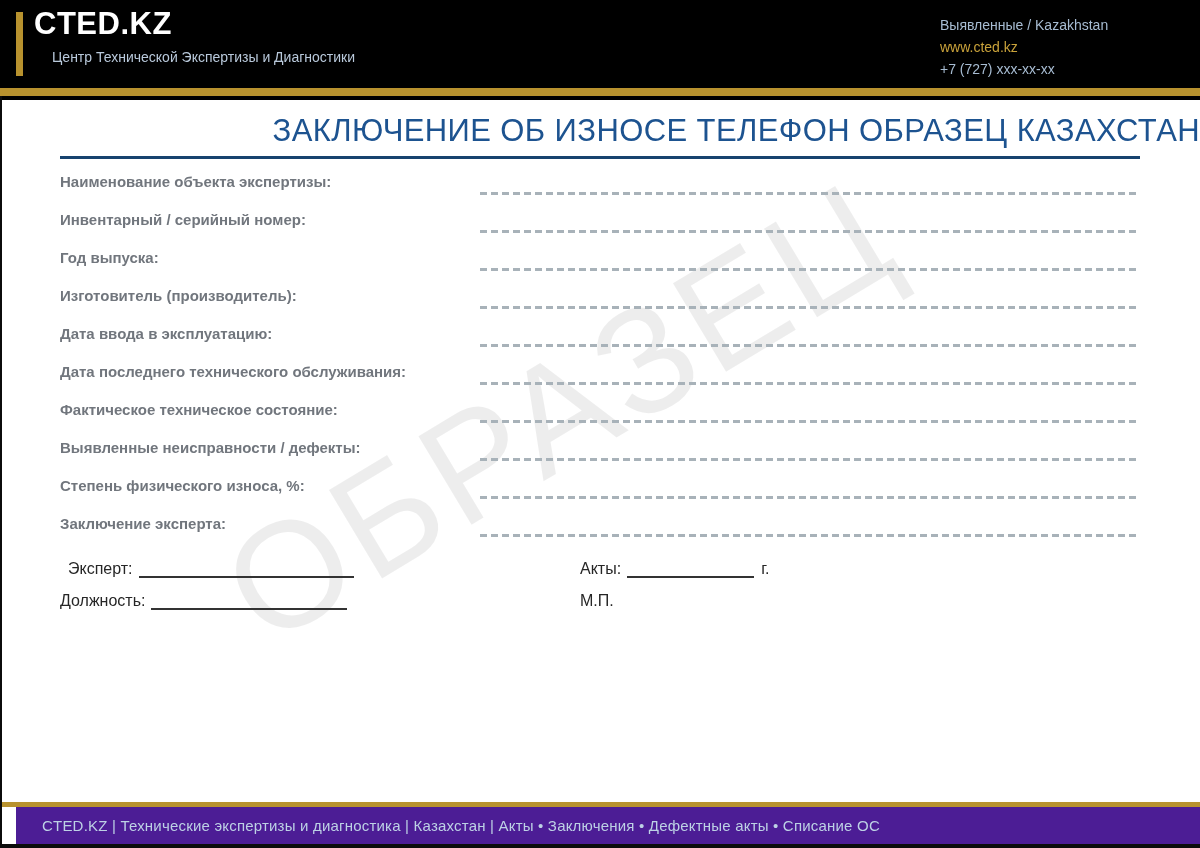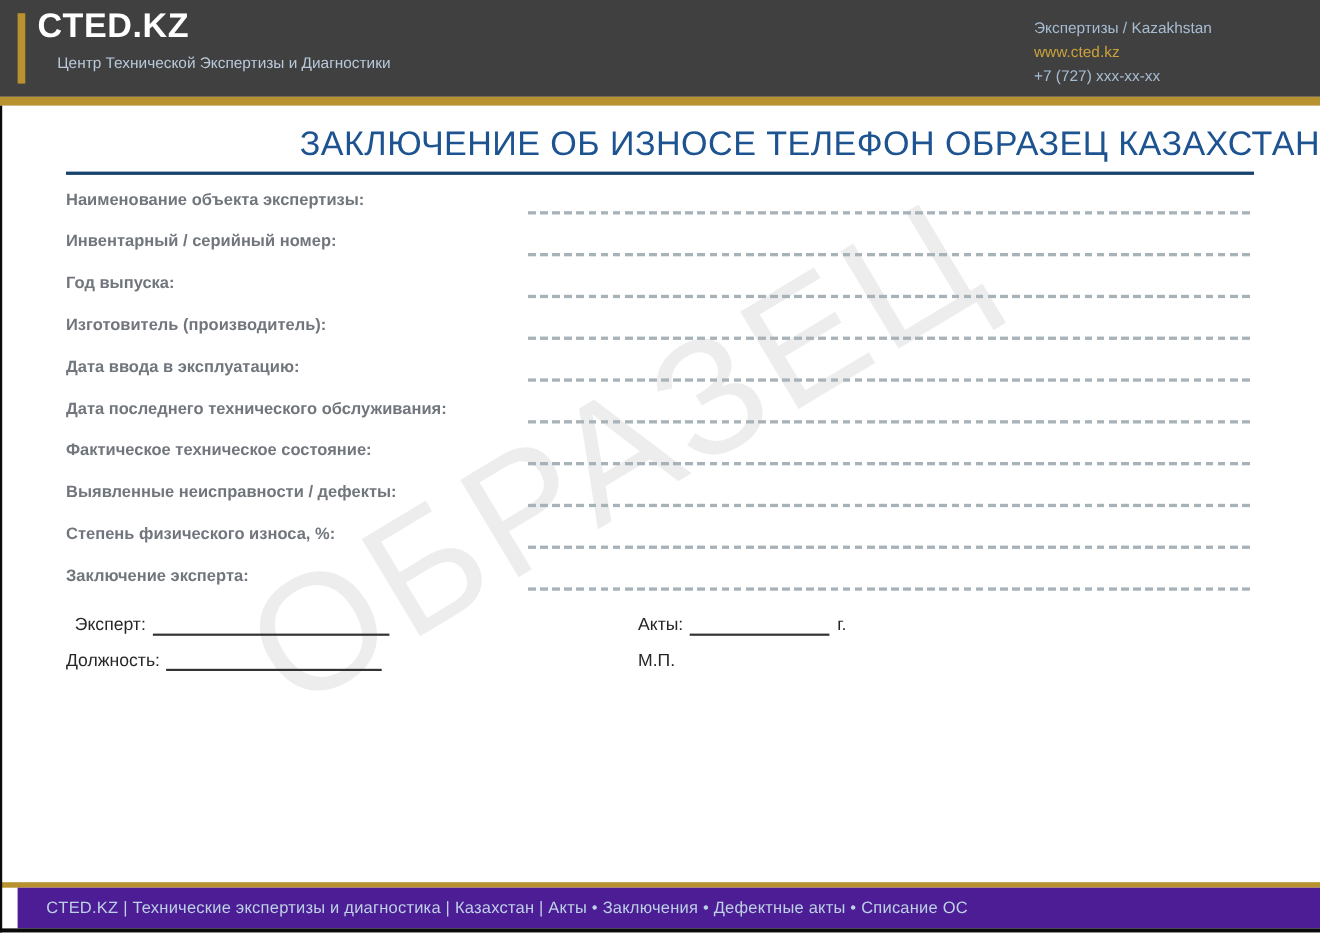--- a/index.html
+++ b/index.html
@@ -8,22 +8,22 @@
     position: relative;
     width: 1200px;
     height: 848px;
     background: #ffffff;
     overflow: hidden;
     font-family: "Liberation Sans", sans-serif;
   }
 
   
   .header-bar {
-    position: absolute; top: 0; left: 0; width: 100%; height: 88px;
-    background: #404040;
+    position: absolute; top: 0; left: 0; width: 100%; height: 100px;
+    background: #000000;
   }
   .logo-accent {
     position: absolute; left: 16px; top: 12px; width: 7px; height: 64px;
     background: #b8922e;
   }
   .logo {
     position: absolute; left: 34px; top: 6px;
     font-size: 31px; font-weight: 700; color: #ffffff; letter-spacing: 0.5px;
   }
   .logo-subtitle {
@@ -128,21 +128,21 @@
 
 <div class="page">
 
   <div class="watermark">ОБРАЗЕЦ</div>
 
   <div class="header-bar">
     <div class="logo-accent"></div>
     <div class="logo">CTED.KZ</div>
     <div class="logo-subtitle">Центр Технической Экспертизы и Диагностики</div>
     <div class="header-contacts">
-      <div class="header-region">Экспертизы / Kazakhstan</div>
+      <div class="header-region">Выявленные / Kazakhstan</div>
       <div><a class="website-link">www.cted.kz</a></div>
       <div class="header-phone">+7 (727) xxx-xx-xx</div>
     </div>
   </div>
   <div class="header-gold-divider"></div>
 
   <div class="document-title">ЗАКЛЮЧЕНИЕ ОБ ИЗНОСЕ ТЕЛЕФОН ОБРАЗЕЦ КАЗАХСТАН</div>
   <div class="title-divider"></div>
 
   <div class="form-fields">

